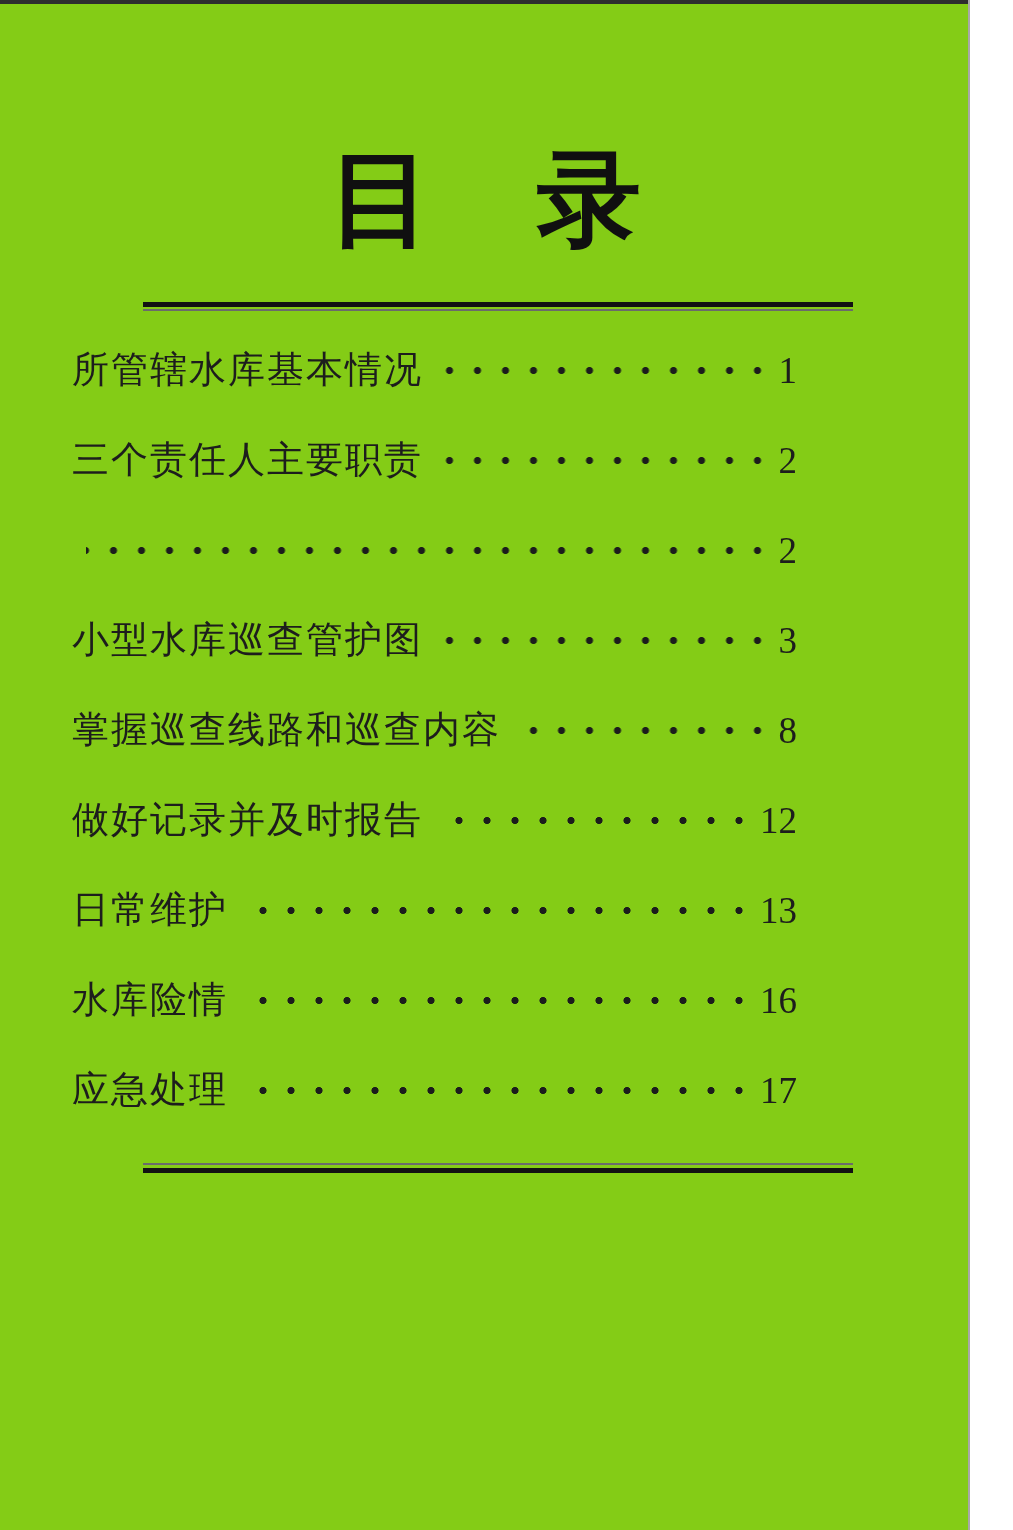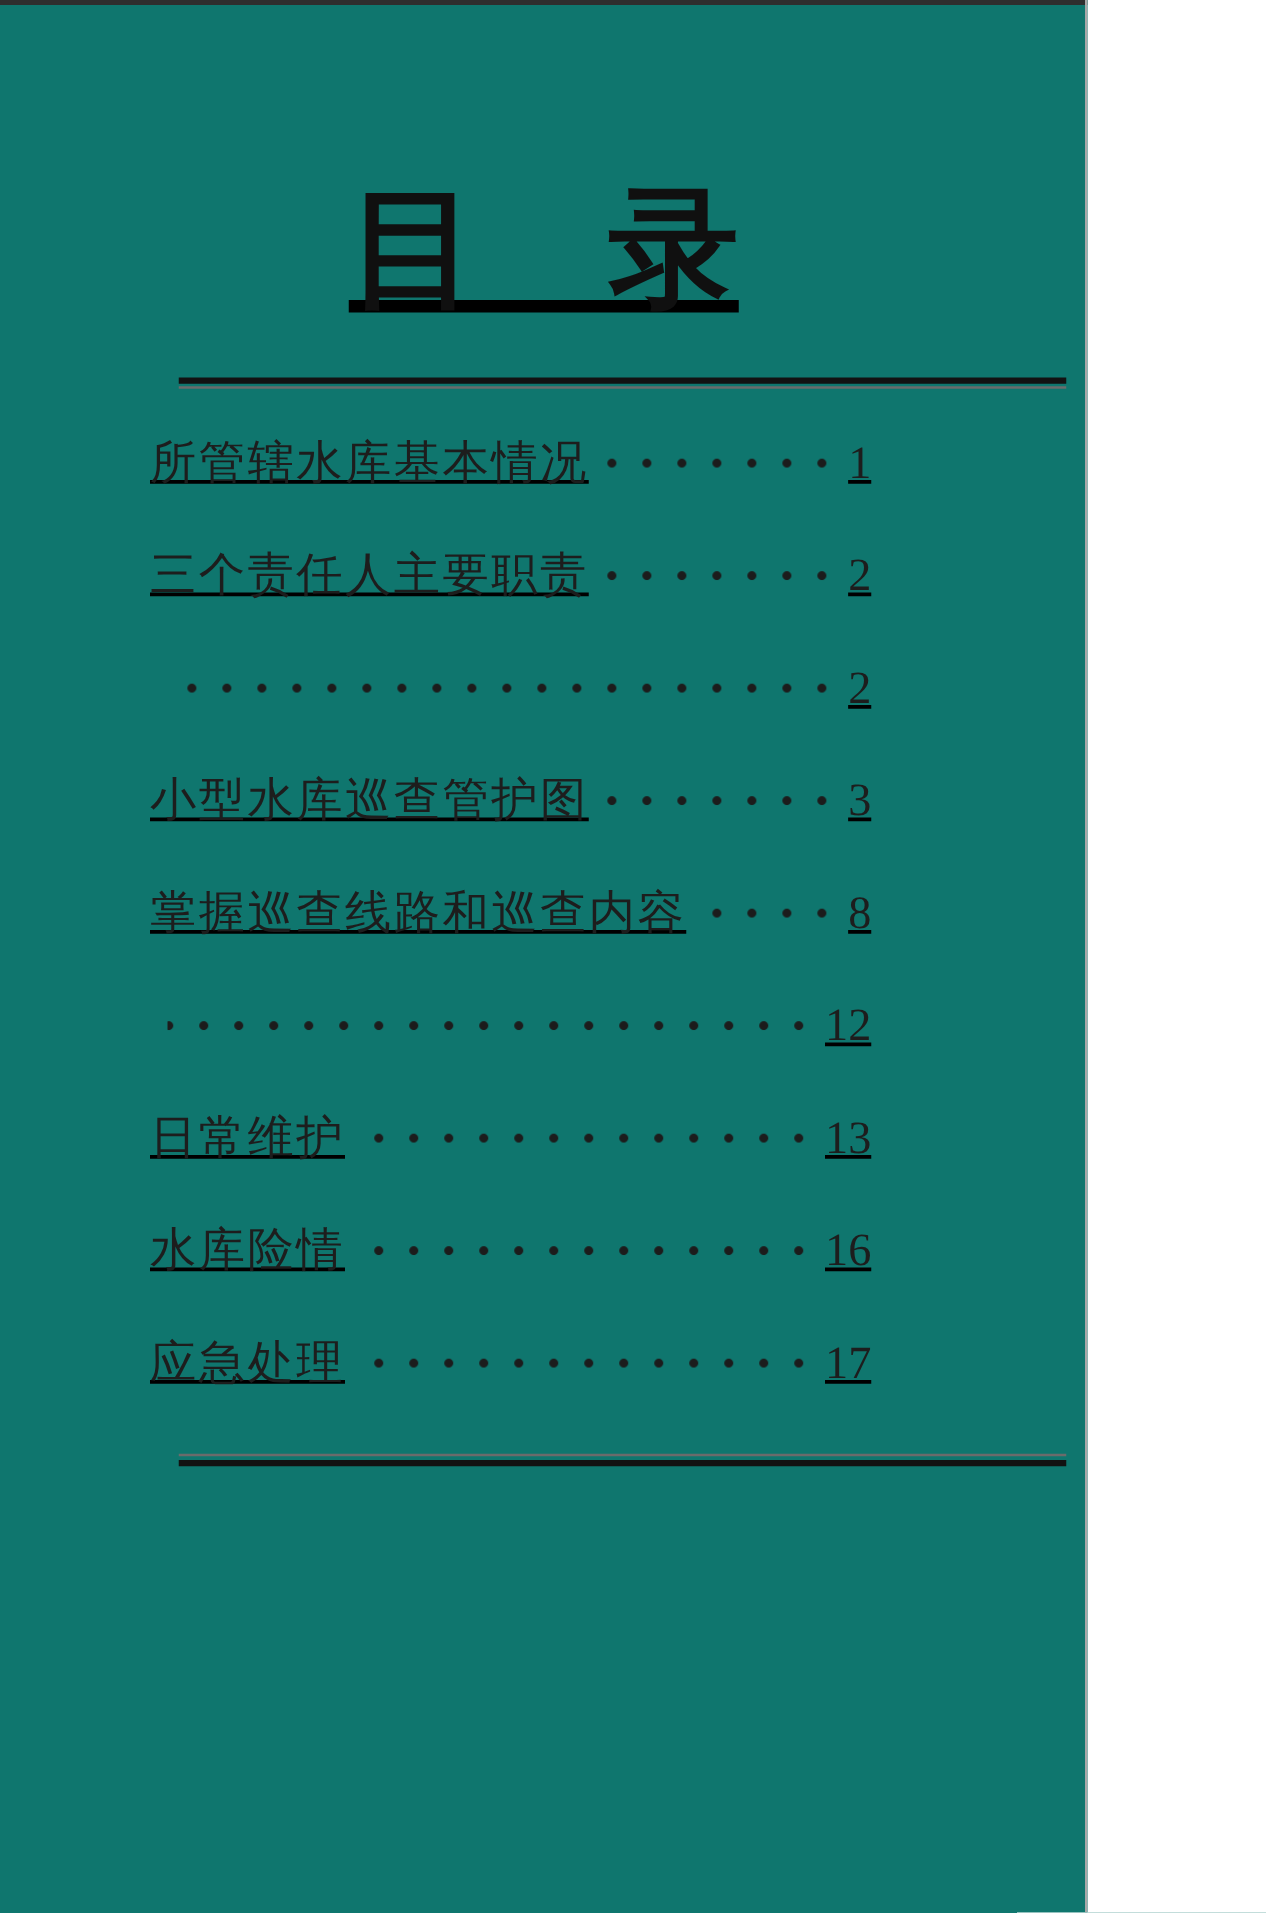--- a/index.html
+++ b/index.html
@@ -2,26 +2,25 @@
 <html><head>
 <meta charset="utf-8">
 <style>
   html, body {
     margin: 0;
     padding: 0;
     background: #ffffff;
   }
   .page {
     position: relative;
-    width: 870px;
+    width: 970px;
     height: 1530px;
-    background: #0f766e;
+    background: #84cc16;
     overflow: hidden;
     font-family: "Liberation Serif", serif;
-    text-decoration: underline;
   }
   
   .scan-top-edge {
     position: absolute;
     top: 0; left: 0;
     width: 100%; height: 4px;
     background: #2e2e2e;
   }
   .scan-right-edge {
     position: absolute;
@@ -55,21 +54,21 @@
   .rule-bottom { margin-top: 28px; }
   .rule-bottom .gap { height: 3px; }
   
   .toc {
     margin-top: 14px;
   }
   .toc-row {
     height: 90px;
     display: flex;
     align-items: center;
-    padding-left: 120px;
+    padding-left: 72px;
     padding-right: 173px;
   }
   .toc-label {
     font-size: 37px;
     color: #1d1d1d;
     white-space: nowrap;
     letter-spacing: 2px;
     font-family: "Liberation Serif", "DejaVu Serif", serif;
   }
   .leader {
@@ -126,20 +125,21 @@
     <span class="toc-label">小型水库巡查管护图</span>
     <span class="leader"></span>
     <span class="toc-page">3</span>
   </div>
       <div class="toc-row">
     <span class="toc-label">掌握巡查线路和巡查内容</span>
     <span class="leader"></span>
     <span class="toc-page">8</span>
   </div>
       <div class="toc-row">
+    <span class="toc-label">做好记录并及时报告</span>
     <span class="leader"></span>
     <span class="toc-page">12</span>
   </div>
       <div class="toc-row">
     <span class="toc-label">日常维护</span>
     <span class="leader"></span>
     <span class="toc-page">13</span>
   </div>
       <div class="toc-row">
     <span class="toc-label">水库险情</span>

